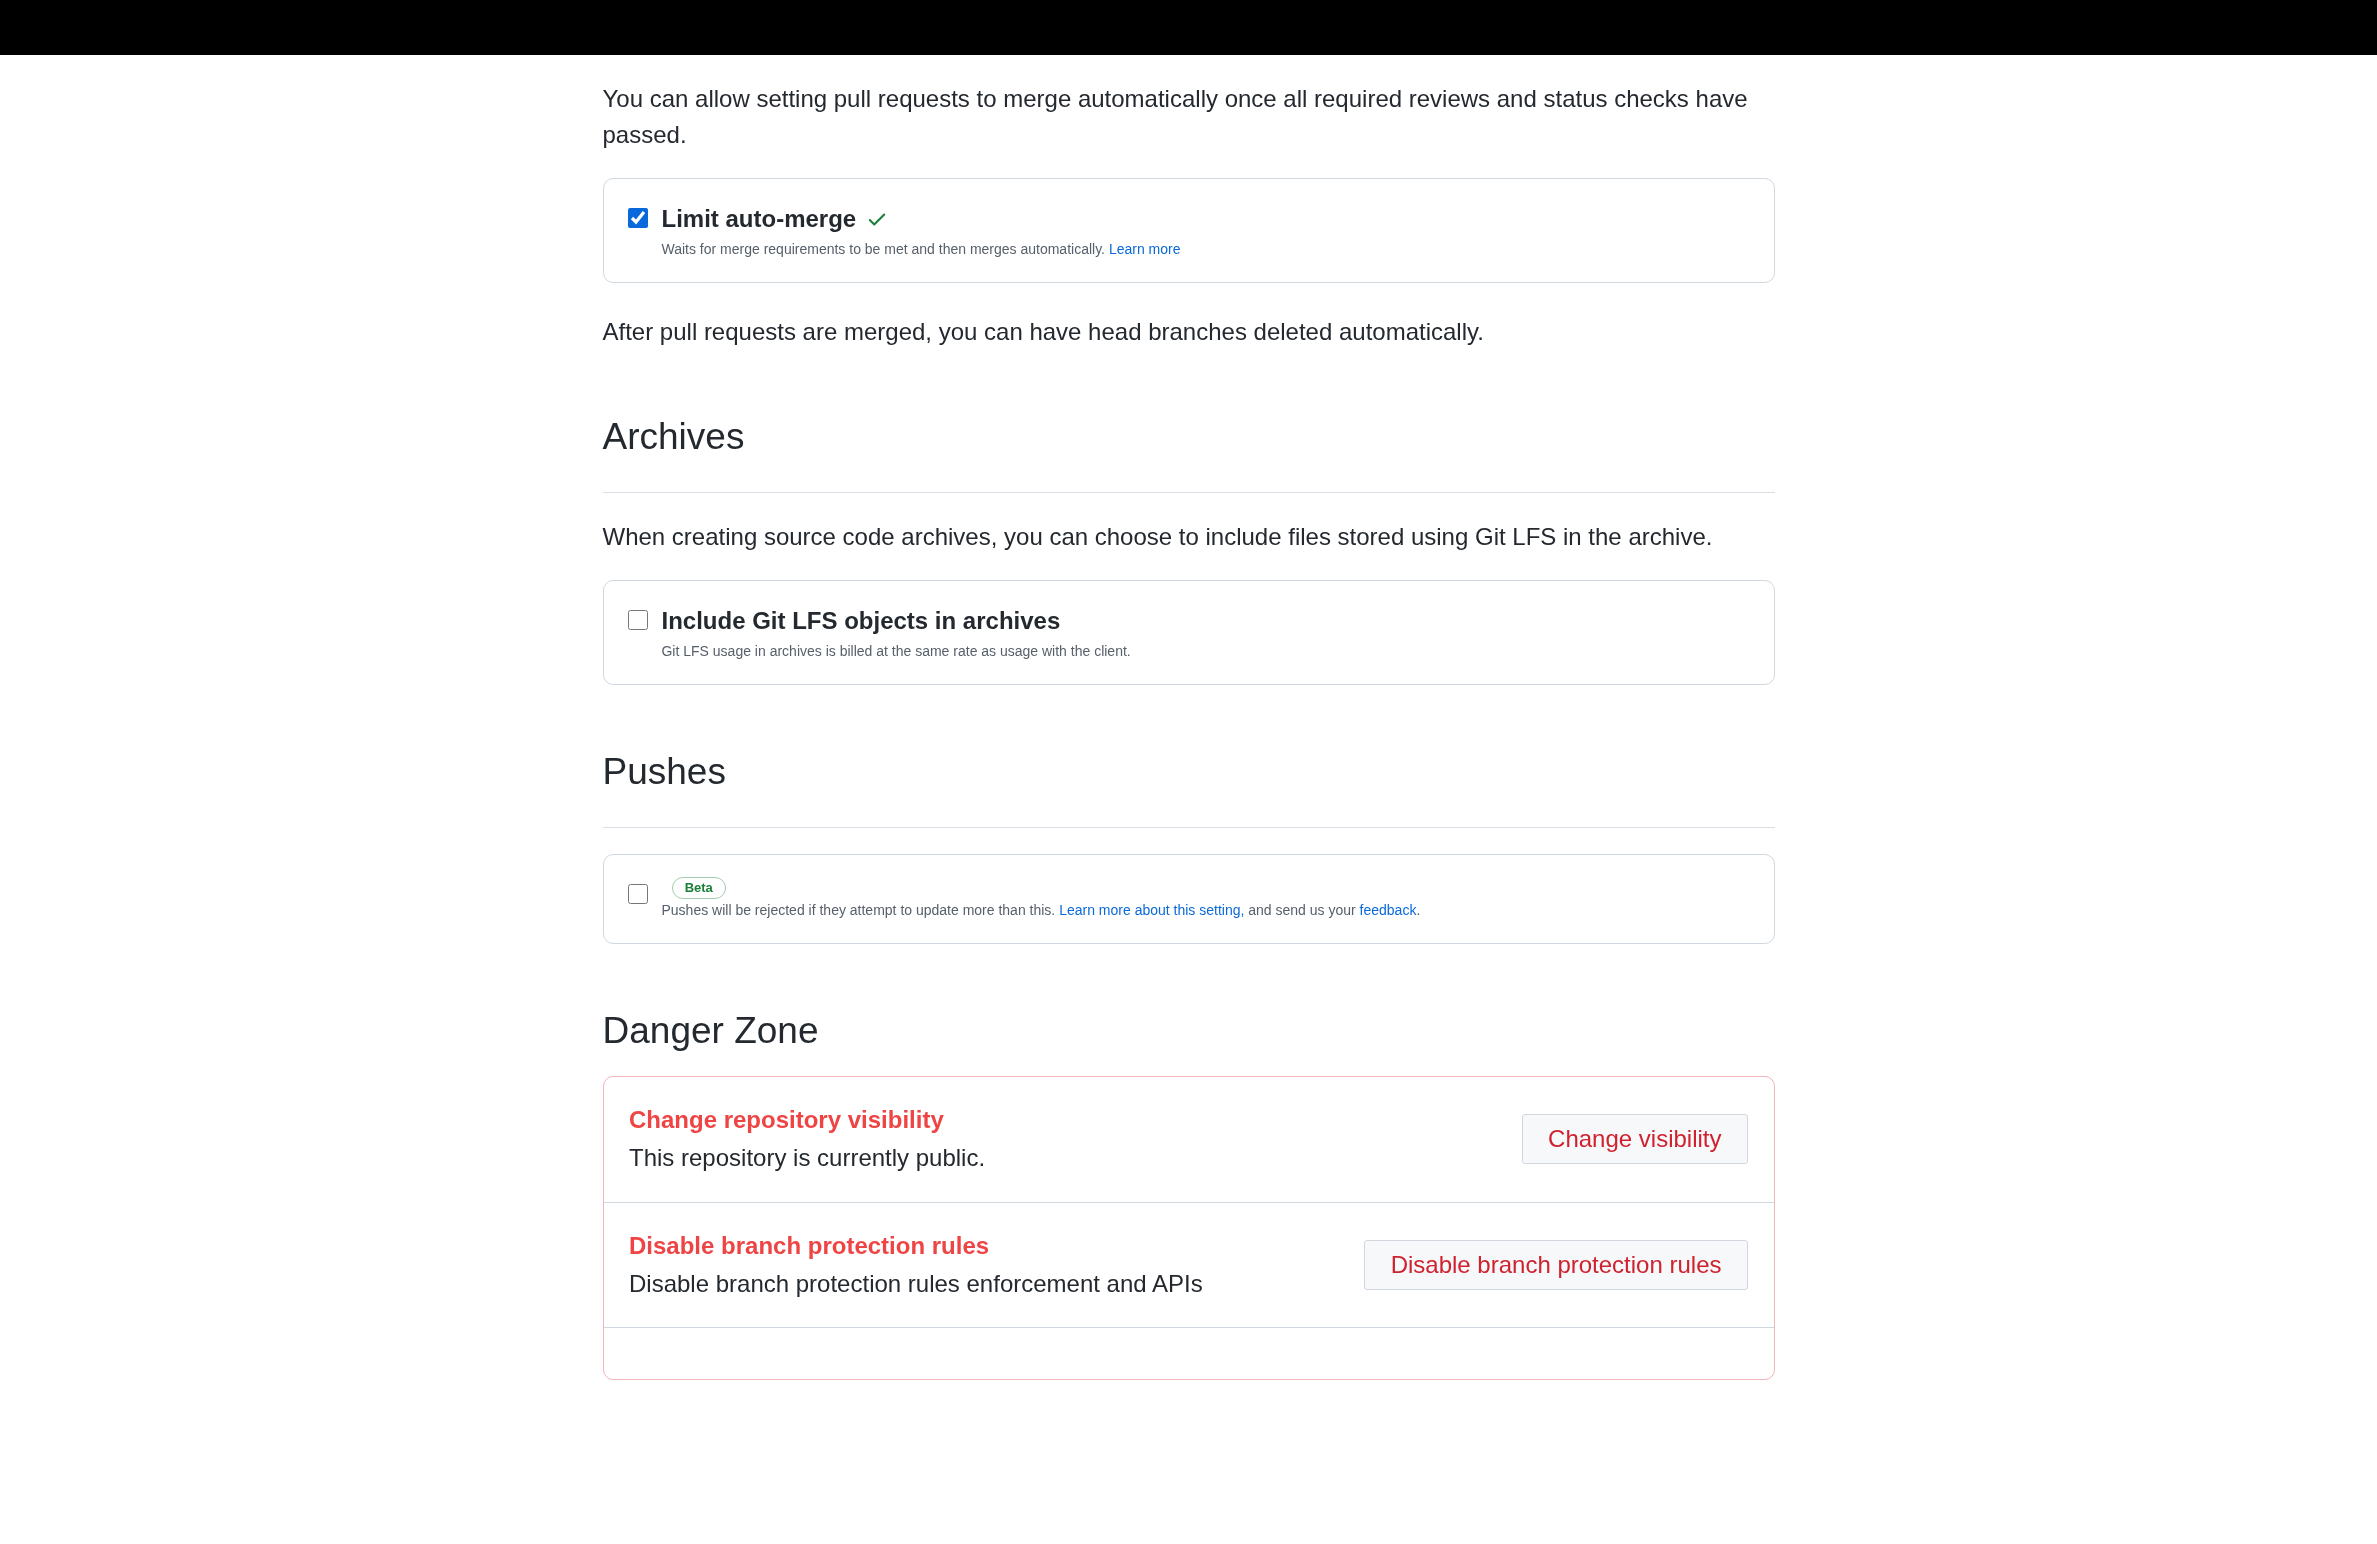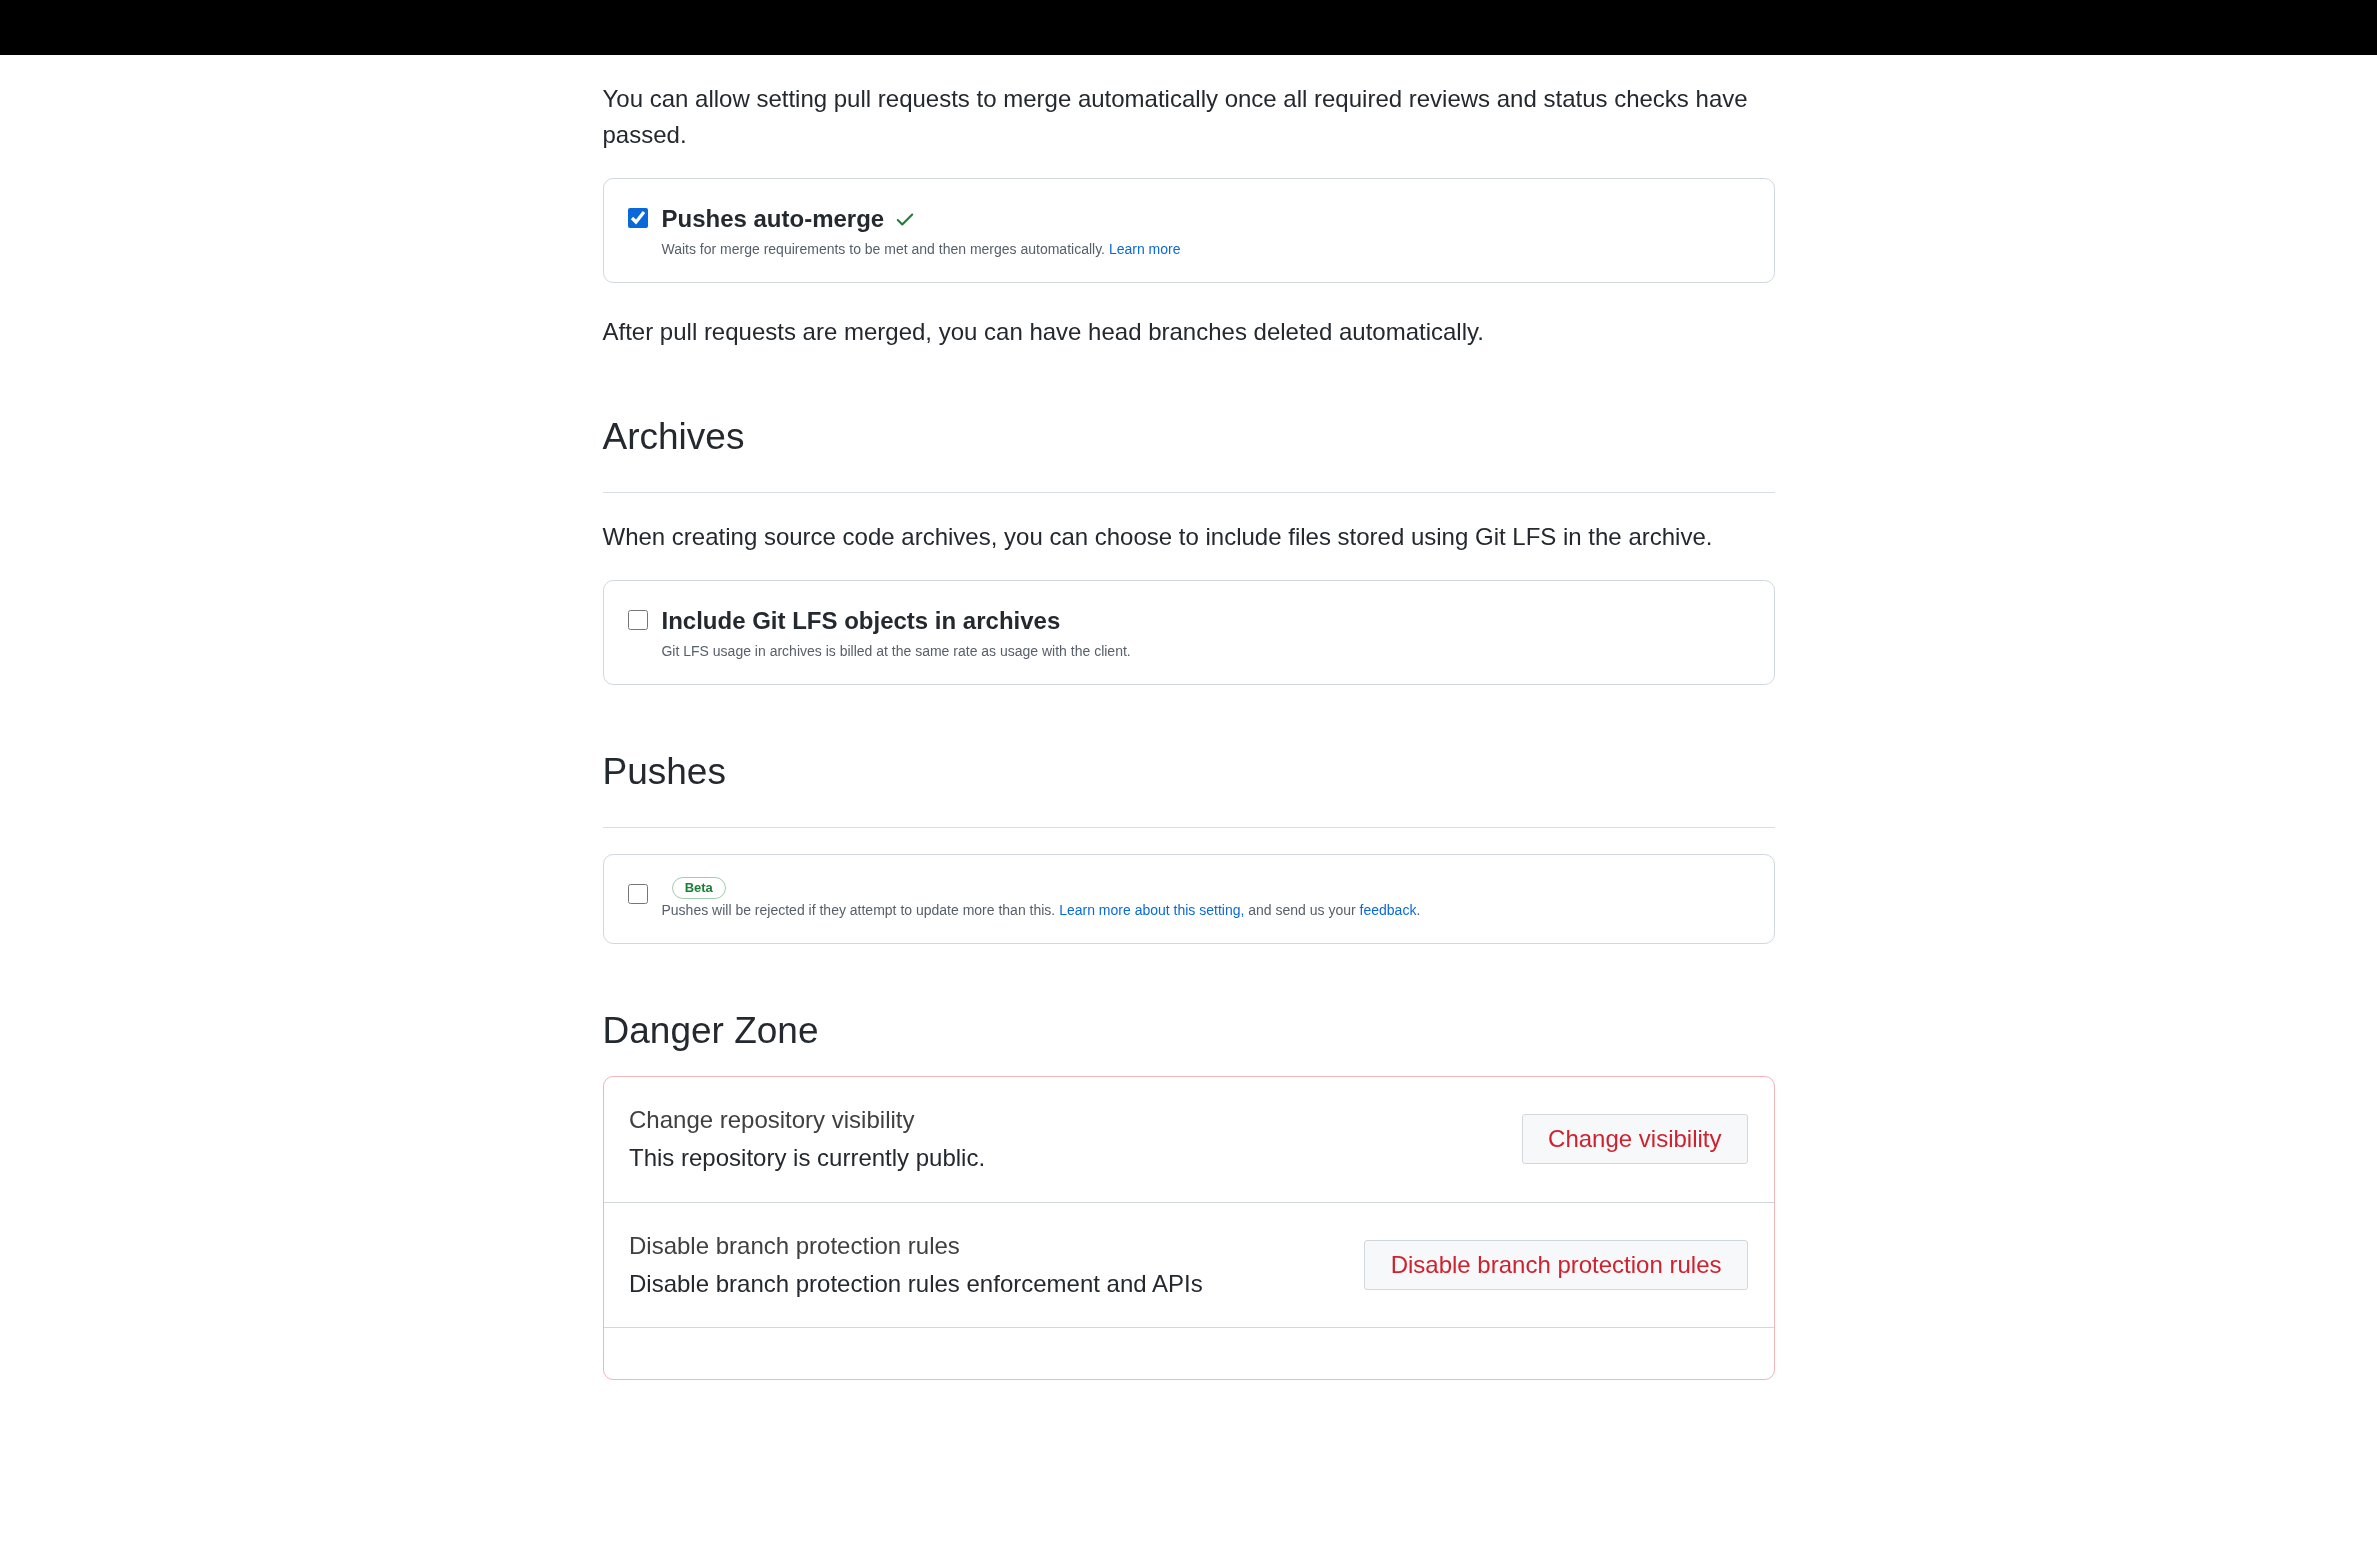--- a/index.html
+++ b/index.html
@@ -94,23 +94,23 @@
     display: flex;
     align-items: center;
     justify-content: space-between;
     padding: 25.5px 25.5px;
     border-bottom: 1.7px solid #d0d7de;
     gap: 25.5px;
   }
   .danger-row:last-child { border-bottom: none; }
   .danger-text { flex: 1; }
   .danger-title {
-    font-weight: 400;
-    font-size: 24px;
-    color: #404040;
+    font-weight: 700;
+    font-size: 24px;
+    color: #ef4444;
   }
   .danger-desc {
     font-size: 24px;
     color: #24292f;
     margin-top: 1.7px;
   }
   .btn-danger {
     background: #f6f8fa;
     border: 1.7px solid #d0d7de;
     border-radius: 3px;
@@ -129,21 +129,21 @@
 
 <div class="container">
 
   <p class="intro">You can allow setting pull requests to merge automatically once all required reviews and status checks have passed.</p>
 
   <div class="box">
     <div class="check-row">
       <input type="checkbox" class="checkbox" checked="" style="">
       <div class="check-content">
         <div class="check-title">
-          <span>Pushes auto-merge</span>
+          <span>Limit auto-merge</span>
           <svg class="checkmark-icon" viewBox="0 0 16 16">
             <path d="M13.78 4.22a.75.75 0 010 1.06l-7.25 7.25a.75.75 0 01-1.06 0L2.22 9.28a.75.75 0 011.06-1.06L6 10.94l6.72-6.72a.75.75 0 011.06 0z"></path>
           </svg>
         </div>
         <div class="check-desc">
           <span>Waits for merge requirements to be met and then merges automatically. </span><a class="link">Learn more</a>
         </div>
       </div>
     </div>
   </div>

